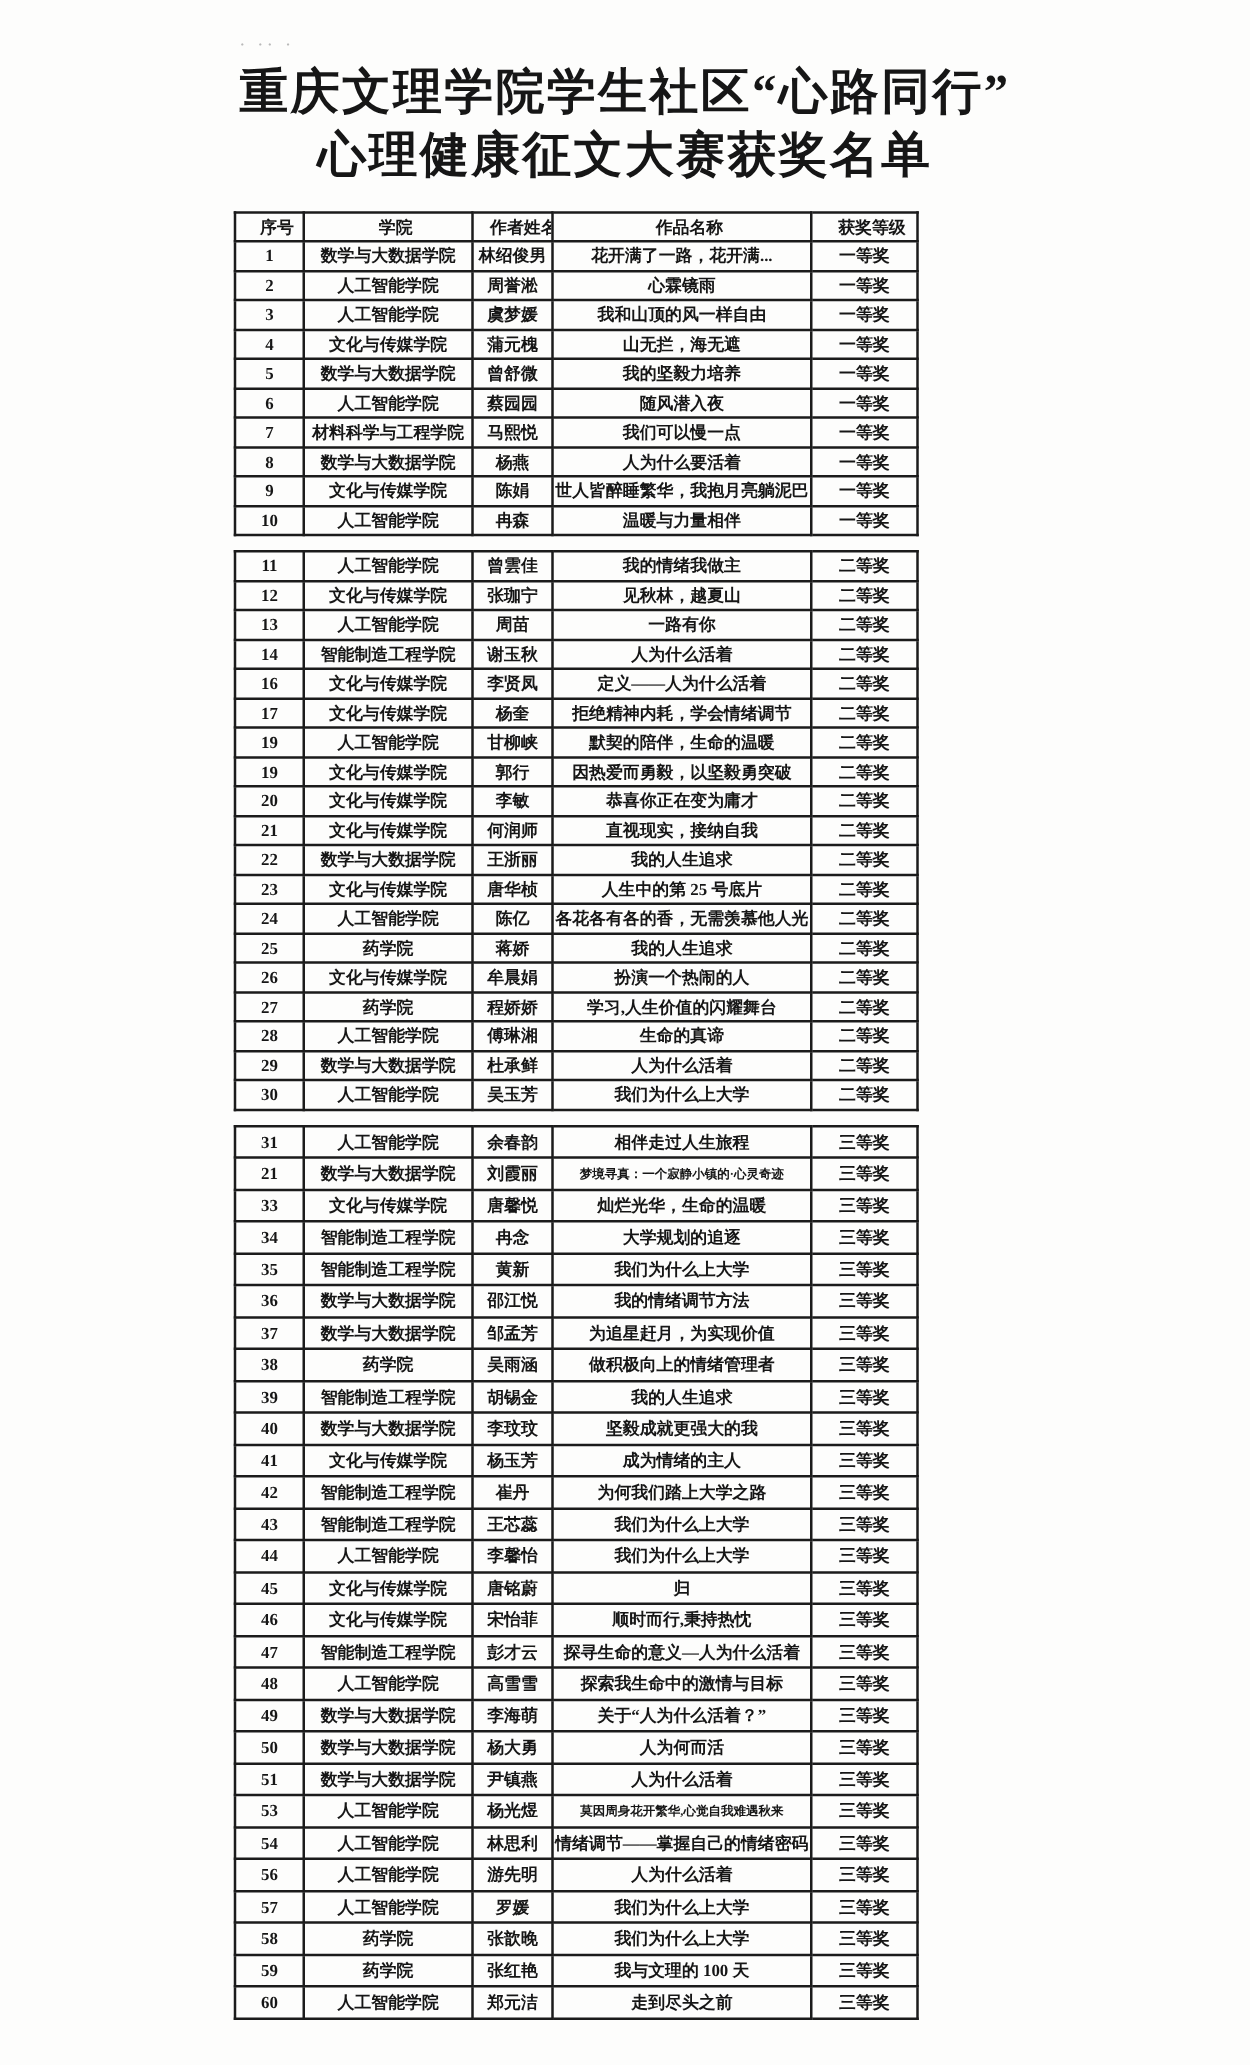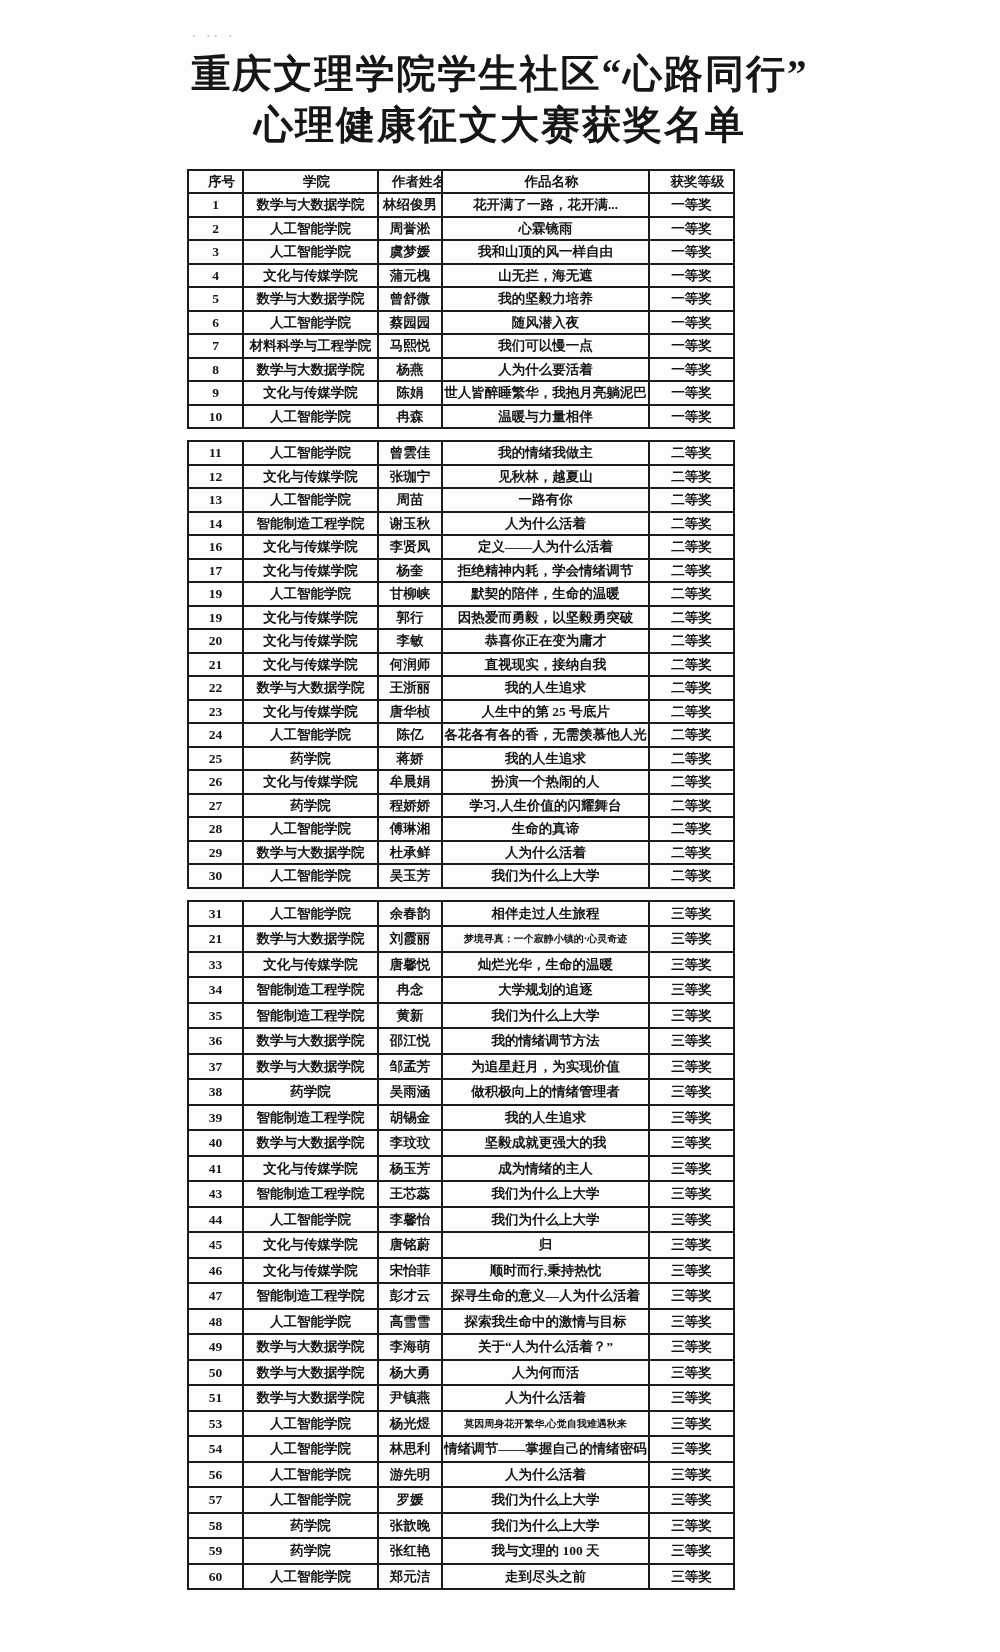--- a/index.html
+++ b/index.html
@@ -381,20 +381,27 @@
             <td class="col-4">三等奖</td>
           </tr>
           <tr>
             <td class="col-0">41</td>
             <td class="col-1">文化与传媒学院</td>
             <td class="col-2">杨玉芳</td>
             <td class="col-3">成为情绪的主人</td>
             <td class="col-4">三等奖</td>
           </tr>
           <tr>
+            <td class="col-0">42</td>
+            <td class="col-1">智能制造工程学院</td>
+            <td class="col-2">崔丹</td>
+            <td class="col-3">为何我们踏上大学之路</td>
+            <td class="col-4">三等奖</td>
+          </tr>
+          <tr>
             <td class="col-0">43</td>
             <td class="col-1">智能制造工程学院</td>
             <td class="col-2">王芯蕊</td>
             <td class="col-3">我们为什么上大学</td>
             <td class="col-4">三等奖</td>
           </tr>
           <tr>
             <td class="col-0">44</td>
             <td class="col-1">人工智能学院</td>
             <td class="col-2">李馨怡</td>

